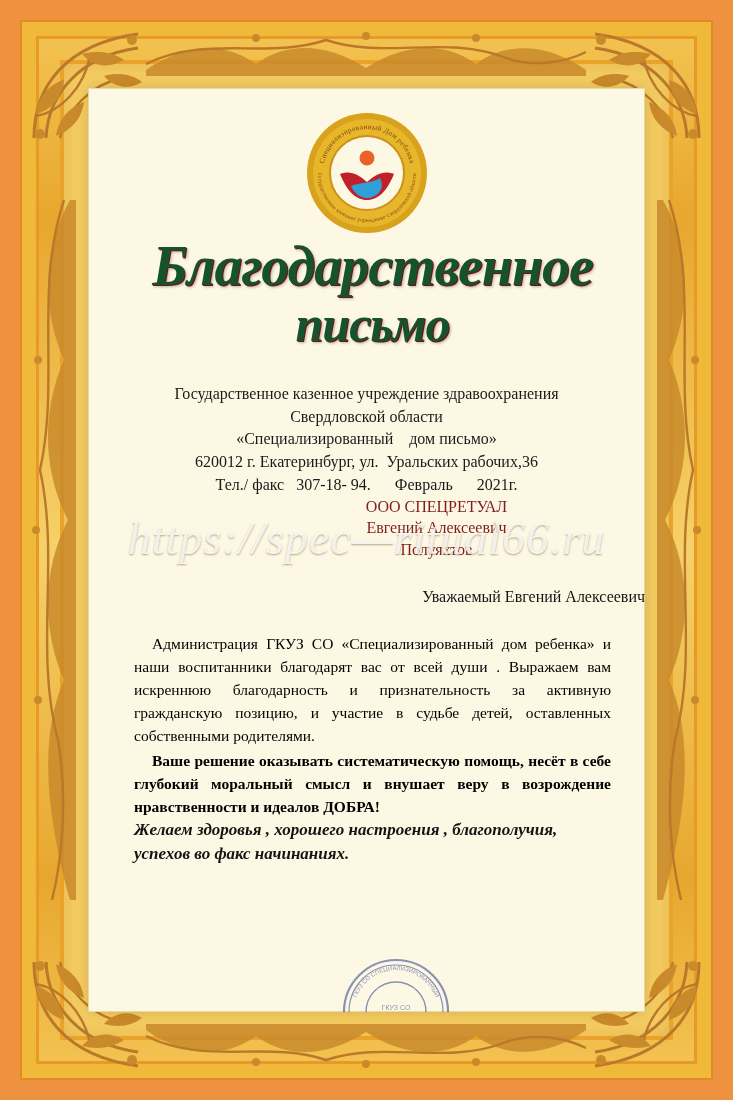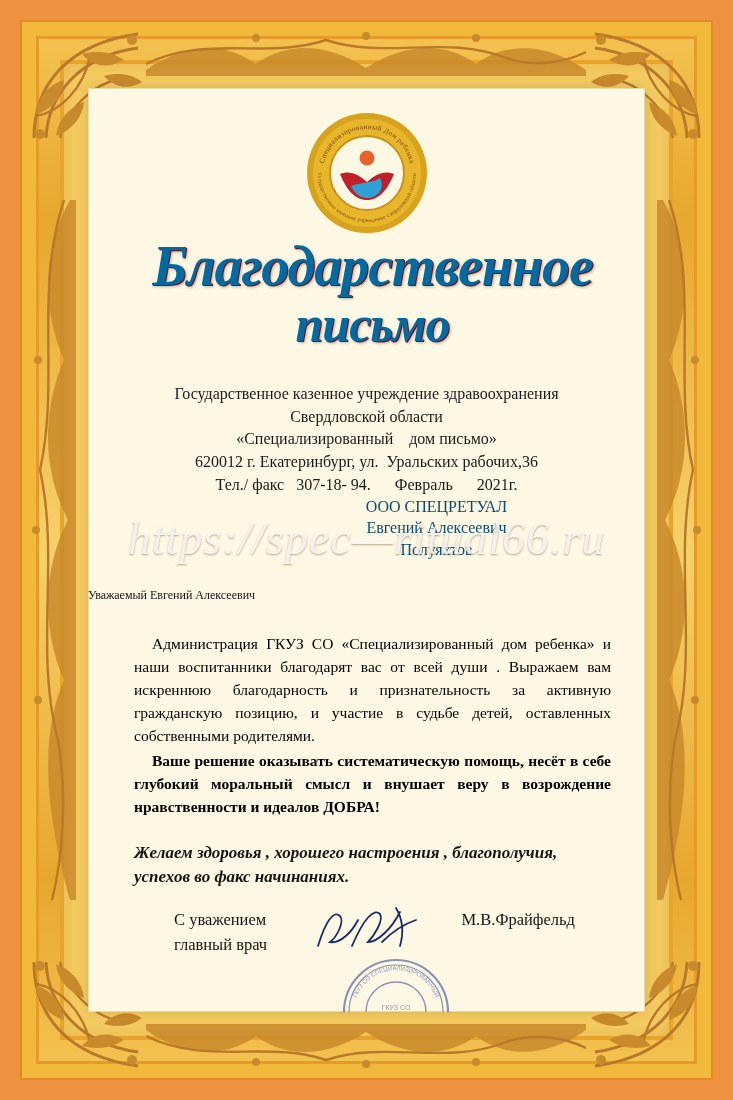--- a/index.html
+++ b/index.html
@@ -98,21 +98,21 @@
   #title-block {
     position: absolute;
     top: 150px;
     left: 0;
     right: 0;
     text-align: center;
     line-height: 1.02;
   }
   .title-line {
     display: block;
-    color: #0369a1;
+    color: #14532d;
     font-family: "Liberation Serif", serif;
     font-weight: bold;
     font-style: italic;
     letter-spacing: -1px;
     text-shadow: 1px 1px 0 #7a0f12, 2px 2px 3px rgba(0,0,0,.28);
     padding-left: 12px;
   }
   #title-line-1 { font-size: 56px; }
   #title-line-2 { font-size: 50px; margin-top: 4px; }
 
@@ -130,49 +130,49 @@
   #org-block div { white-space: pre; }
 
   #addressee {
     position: absolute;
     top: 408px;
     left: 180px;
     right: 40px;
     text-align: center;
     font-size: 16px;
     line-height: 1.34;
-    color: #0c4a6e;
+    color: #7f1d1d;
   }
 
   #salutation {
     position: absolute;
     top: 500px;
     left: 0;
     right: 0;
-    text-align: left;
-    font-size: 12px;
+    text-align: right;
+    font-size: 16px;
     color: #141414;
   }
 
   #body-text {
     position: absolute;
     top: 545px;
     left: 46px;
     right: 34px;
     font-size: 15.5px;
     line-height: 1.48;
     color: #000000;
     text-align: justify;
   }
   #body-text p { margin: 0; text-indent: 18px; }
   #body-text p + p { margin-top: 2px; font-weight: bold; }
 
   #wish-block {
     position: absolute;
-    top: 753px;
+    top: 730px;
     left: 46px;
     right: 34px;
     font-size: 17px;
     font-style: italic;
     font-weight: bold;
     line-height: 1.42;
     color: #141414;
   }
 
   
@@ -422,37 +422,20 @@
     <div id="body-text">
       <p>Администрация ГКУЗ СО  «Специализированный дом ребенка»  и наши воспитанники благодарят вас от всей души . Выражаем вам искреннюю благодарность и признательность за  активную  гражданскую позицию, и участие в судьбе детей, оставленных  собственными  родителями.</p>
       <p>Ваше решение  оказывать систематическую помощь, несёт в себе  глубокий моральный  смысл  и внушает веру в возрождение нравственности  и  идеалов    ДОБРА!</p>
     </div>
 
     <div id="wish-block">
       <div>Желаем здоровья , хорошего настроения , благополучия,</div>
       <div>успехов  во факс начинаниях.</div>
     </div>
 
-    <div id="sign-row">
-      <div id="sign-left">
-        <div>С уважением</div>
-        <div>главный  врач</div>
-      </div>
-      <div id="signature-mark">
-        <svg viewBox="0 0 110 52" xmlns="http://www.w3.org/2000/svg">
-          <g fill="none" stroke="#1c2a6b" stroke-width="1.8" stroke-linecap="round">
-            <path d="M6 44 C14 18 22 8 28 14 C33 20 24 36 18 40 C28 42 40 30 46 18"></path>
-            <path d="M40 44 C52 16 62 6 68 12 C72 18 62 34 56 40 C66 40 80 26 88 10"></path>
-            <path d="M70 40 C80 30 92 22 104 18"></path>
-            <path d="M84 6 C90 16 92 30 88 44"></path>
-          </g>
-        </svg>
-      </div>
-      <div id="sign-name">М.В.Фрайфельд</div>
-    </div>
 
     <div id="stamp">
       <svg viewBox="0 0 112 112" xmlns="http://www.w3.org/2000/svg">
         <defs>
           <path id="stampArcT" d="M 14 56 A 42 42 0 0 1 98 56"></path>
           <path id="stampArcB" d="M 10 56 A 46 46 0 0 0 102 56"></path>
         </defs>
         <circle cx="56" cy="56" r="52" fill="none" stroke="#2c3f8f" stroke-width="2.2"></circle>
         <circle cx="56" cy="56" r="47" fill="none" stroke="#2c3f8f" stroke-width="1.2"></circle>
         <circle cx="56" cy="56" r="30" fill="none" stroke="#2c3f8f" stroke-width="1.4"></circle>

